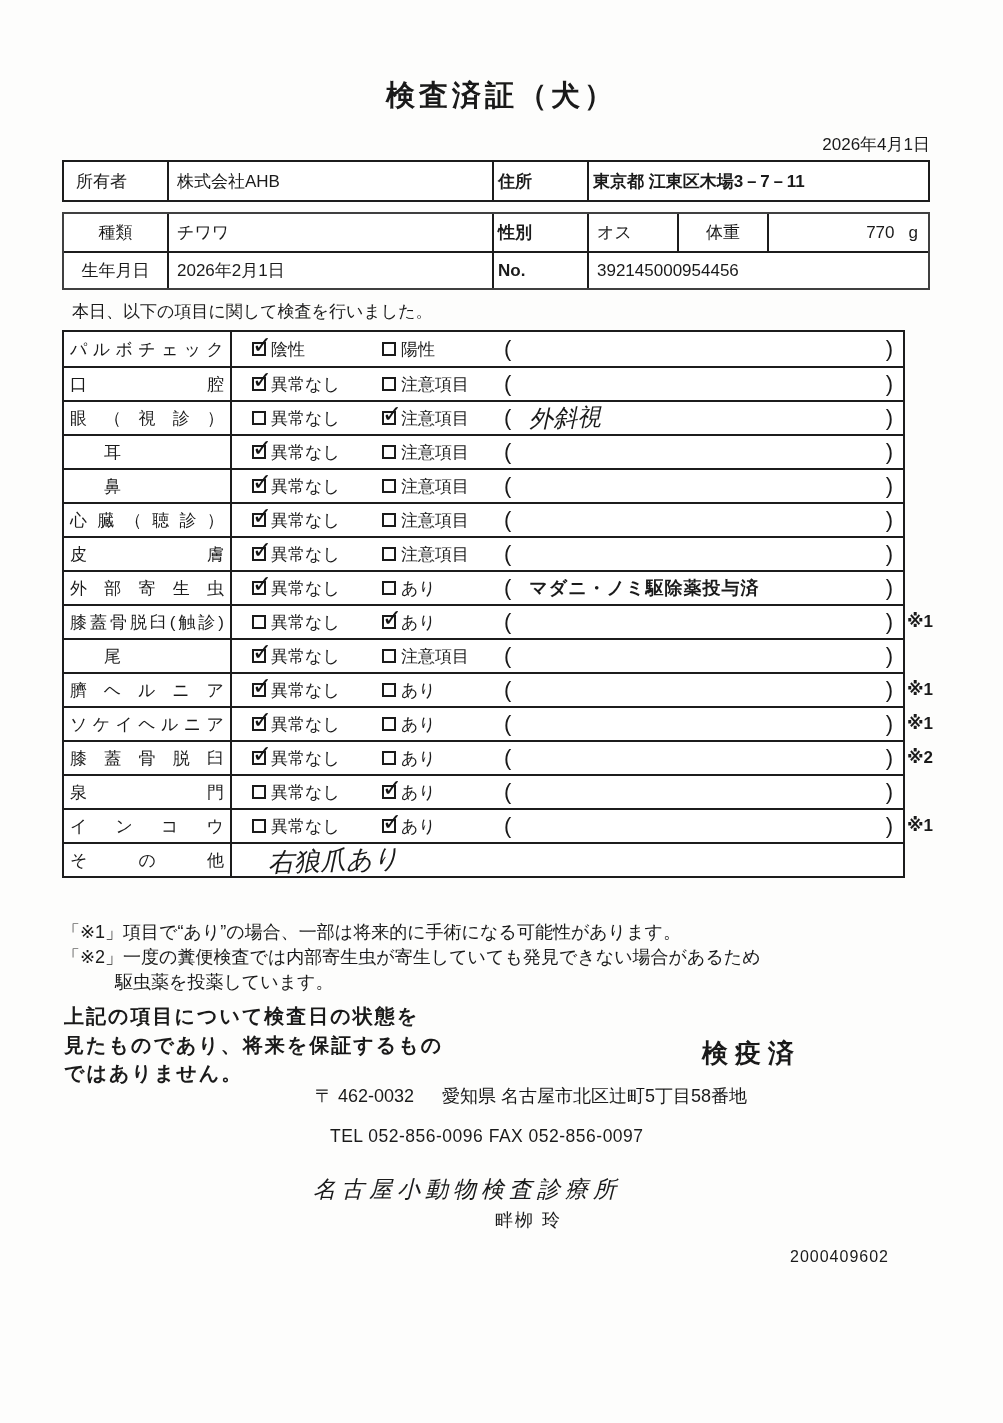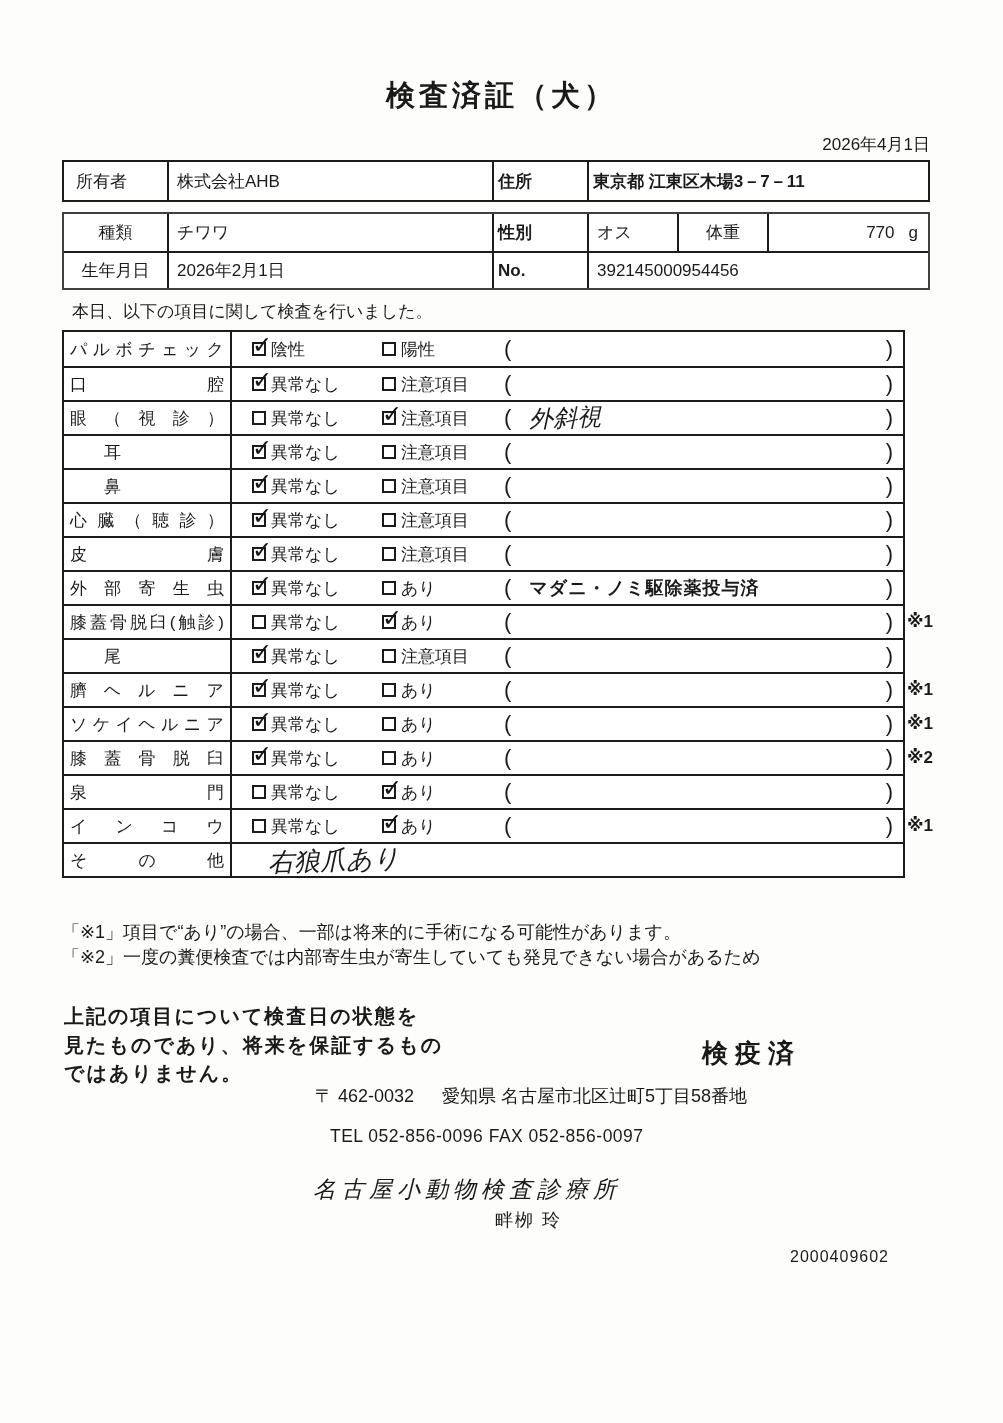--- a/index.html
+++ b/index.html
@@ -398,20 +398,21 @@
         <span class="note-text hand big">右狼爪あり</span>
 
       </div>
 
     </div>
     </div>
 
   <div class="abs footnotes">
     <div>「※1」項目で“あり”の場合、一部は将来的に手術になる可能性があります。</div>
     <div>「※2」一度の糞便検査では内部寄生虫が寄生していても発見できない場合があるため</div>
+    <div class="fn-indent">駆虫薬を投薬しています。</div>
   </div>
 
   <div class="abs disclaimer">
     <div>上記の項目について検査日の状態を</div>
     <div>見たものであり、将来を保証するもの</div>
     <div>ではありません。</div>
   </div>
 
   <div class="abs quarantine">検疫済</div>
 

